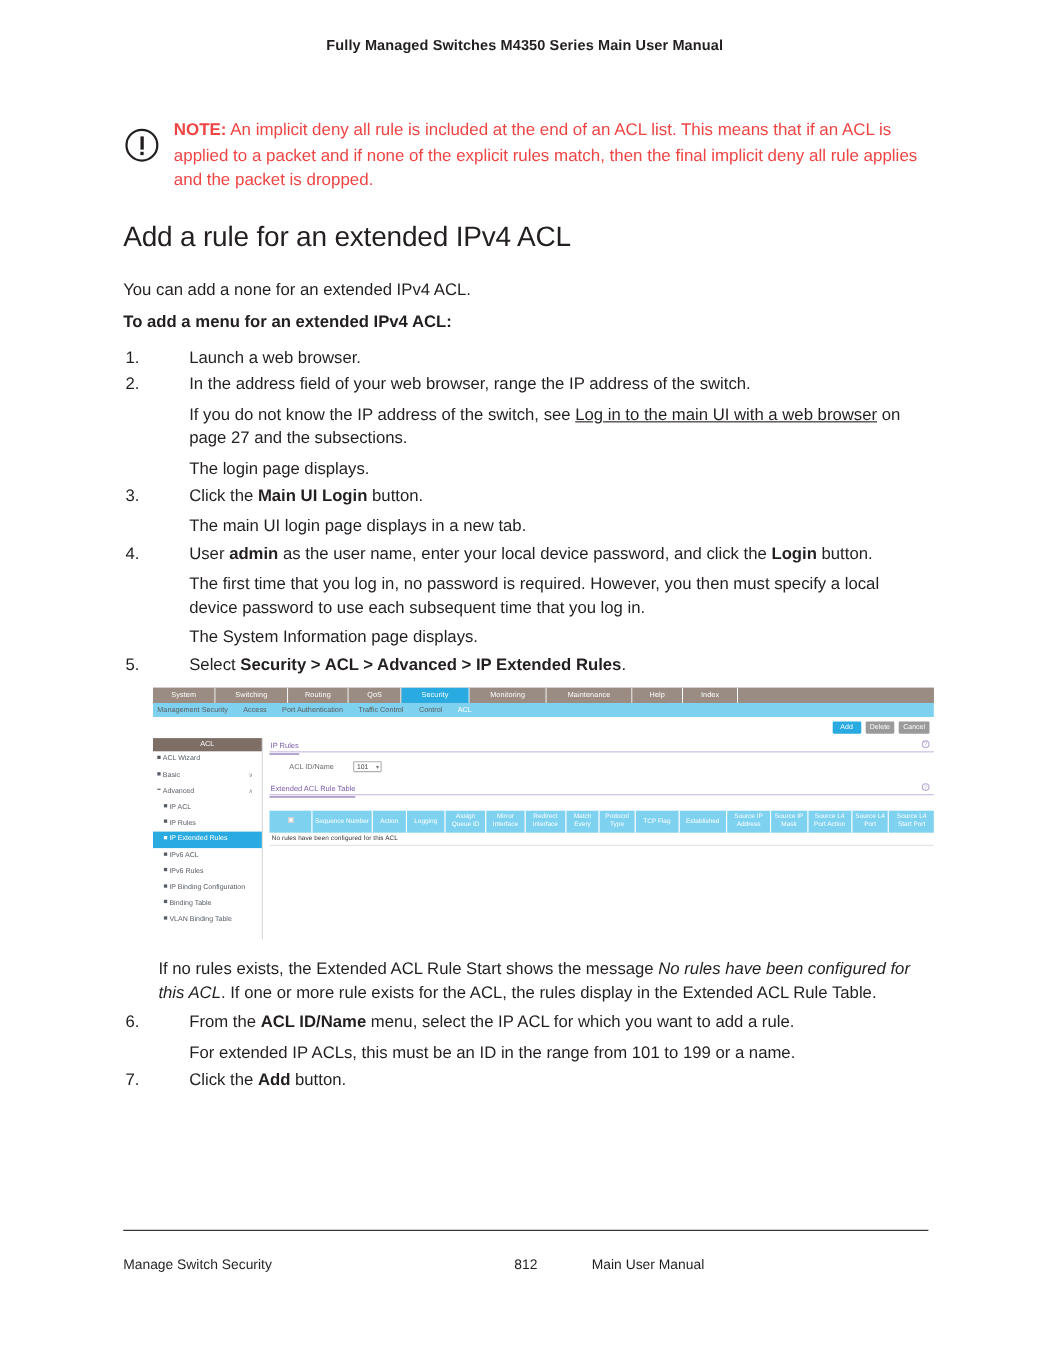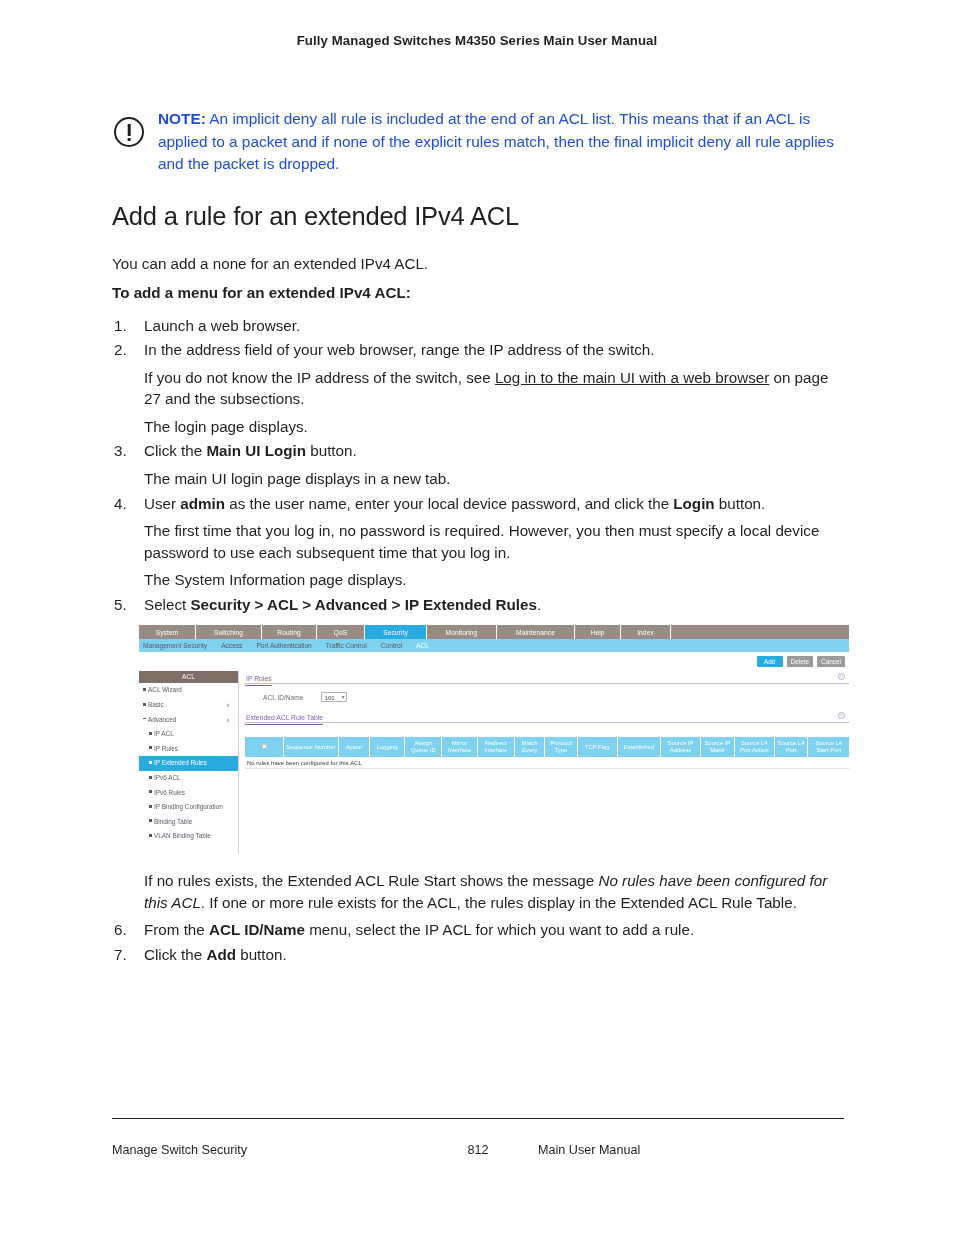--- a/index.html
+++ b/index.html
@@ -61,21 +61,21 @@
     content: "";
     position: absolute;
     left: 50%; bottom: 4px;
     width: 2.8px; height: 2.8px;
     background: #231f20;
     transform: translateX(-50%);
   }
   .note-text {
     font-size: 15.4px;
     line-height: 1.47;
-    color: #1d4ed8;
+    color: #ef4444;
   }
   .note-text b { font-weight: bold; }
 
   
   h1.section-title {
     font-size: 25.5px;
     font-weight: normal;
     margin: 0 0 22px 0;
     letter-spacing: -0.2px;
     color: #231f20;
@@ -102,20 +102,21 @@
     flex: 0 0 32px;
     font-size: 15.2px;
     line-height: 1.42;
     text-align: left;
     padding-left: 2px;
   }
   .step-body {
     flex: 1 1 auto;
     font-size: 15.2px;
     line-height: 1.42;
+    margin-left: 28px;
   }
   .step-body > p { margin: 0 0 6px 0; }
   .step-body > p:last-child { margin-bottom: 0; }
   .sub-para {
     margin-left: 32px;
     font-size: 15.2px;
     line-height: 1.42;
     margin-bottom: 6px;
   }
   b { font-weight: bold; }
@@ -514,20 +515,21 @@
         </div>
       </div>
     </div>
 
     <p class="sub-para"><span>If no rules exists, the Extended ACL Rule Start shows the message </span><i>No rules have been configured for this ACL</i><span>. If one or more rule exists for the ACL, the rules display in the Extended ACL Rule Table.</span></p>
 
     <div class="step">
       <div class="step-num">6.</div>
       <div class="step-body">
         <p><span>From the </span><b>ACL ID/Name</b><span> menu, select the IP ACL for which you want to add a rule.</span></p>
+        <p>For extended IP ACLs, this must be an ID in the range from 101 to 199 or a name.</p>
       </div>
     </div>
 
     <div class="step">
       <div class="step-num">7.</div>
       <div class="step-body">
         <p><span>Click the </span><b>Add</b><span> button.</span></p>
       </div>
     </div>
 

